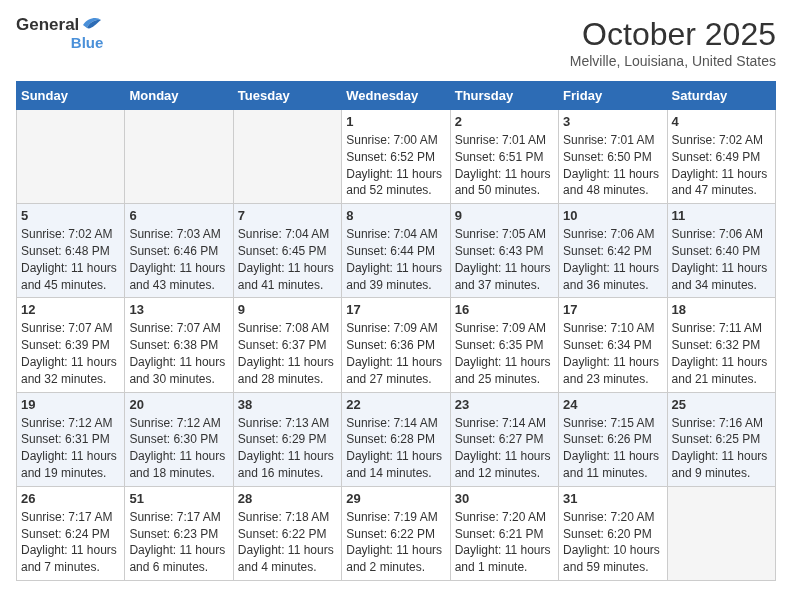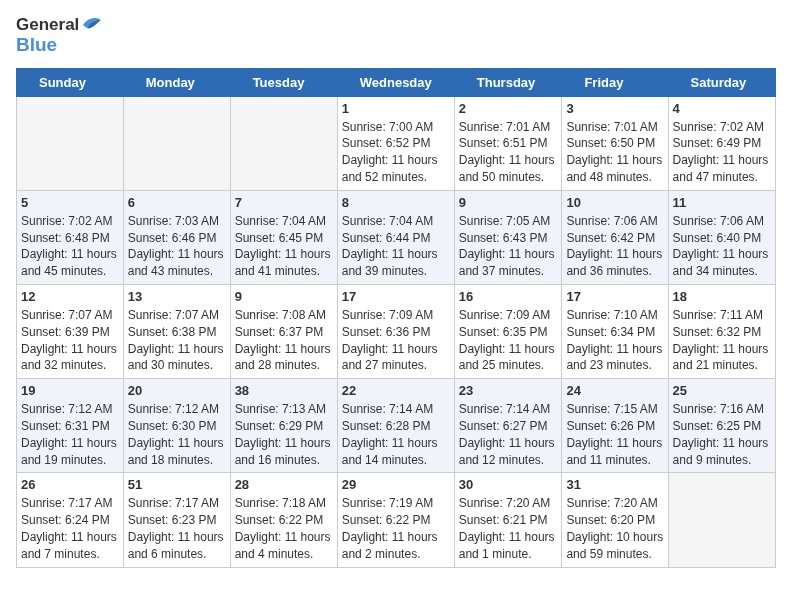--- a/index.html
+++ b/index.html
@@ -13,20 +13,21 @@
     .header {
       display: flex;
       justify-content: space-between;
       align-items: flex-start;
       margin-bottom: 12px;
     }
     .logo {
       display: flex;
       align-items: center;
       gap: 4px;
+      text-align: right;
     }
     .title-block {
       text-align: right;
     }
     .month-title {
       font-size: 32px;
       font-weight: normal;
       color: #333;
     }
     .location {
@@ -34,21 +35,21 @@
       color: #555;
     }
     table {
       width: 100%;
       border-collapse: collapse;
       font-size: 11px;
     }
     thead th {
       background-color: #2d6cb5;
       color: #fff;
-      padding: 6px 22px;
+      padding: 6px 4px;
       text-align: left;
       font-size: 13px;
       font-weight: bold;
       border: 1px solid #2d6cb5;
     }
     tbody td {
       border: 1px solid #ccc;
       vertical-align: top;
       padding: 4px;
       height: 80px;
@@ -81,23 +82,27 @@
 <div class="header">
   <div class="logo">
   <div style="line-height:1.1;">
     <div style="display:flex;align-items:center;">
       <span style="font-size:17px;font-weight:bold;color:#333;">General</span>
       <svg width="22" height="18" viewBox="0 0 22 18" style="margin-left:2px;">
         <path d="M2,9 C6,2 16,0 20,4 C14,3 8,7 6,12 Z" fill="#4a90d9"></path>
         <path d="M6,12 C8,7 14,3 20,4 C15,8 10,14 6,12Z" fill="#2d6cb5"></path>
       </svg>
     </div>
-    <div style="font-size:19px;font-weight:bold;color:#4a90d9;">Blue</div>
+    <div style="font-size:15px;font-weight:bold;color:#4a90d9;">Blue</div>
   </div>
 </div>
+  <div class="title-block">
+    <div class="month-title">October 2025</div>
+    <div class="location">Melville, Louisiana, United States</div>
+  </div>
 </div>
 
 <table>
   <thead>
     <tr>
     <th>Sunday</th>
         <th>Monday</th>
         <th>Tuesday</th>
         <th>Wednesday</th>
         <th>Thursday</th>

